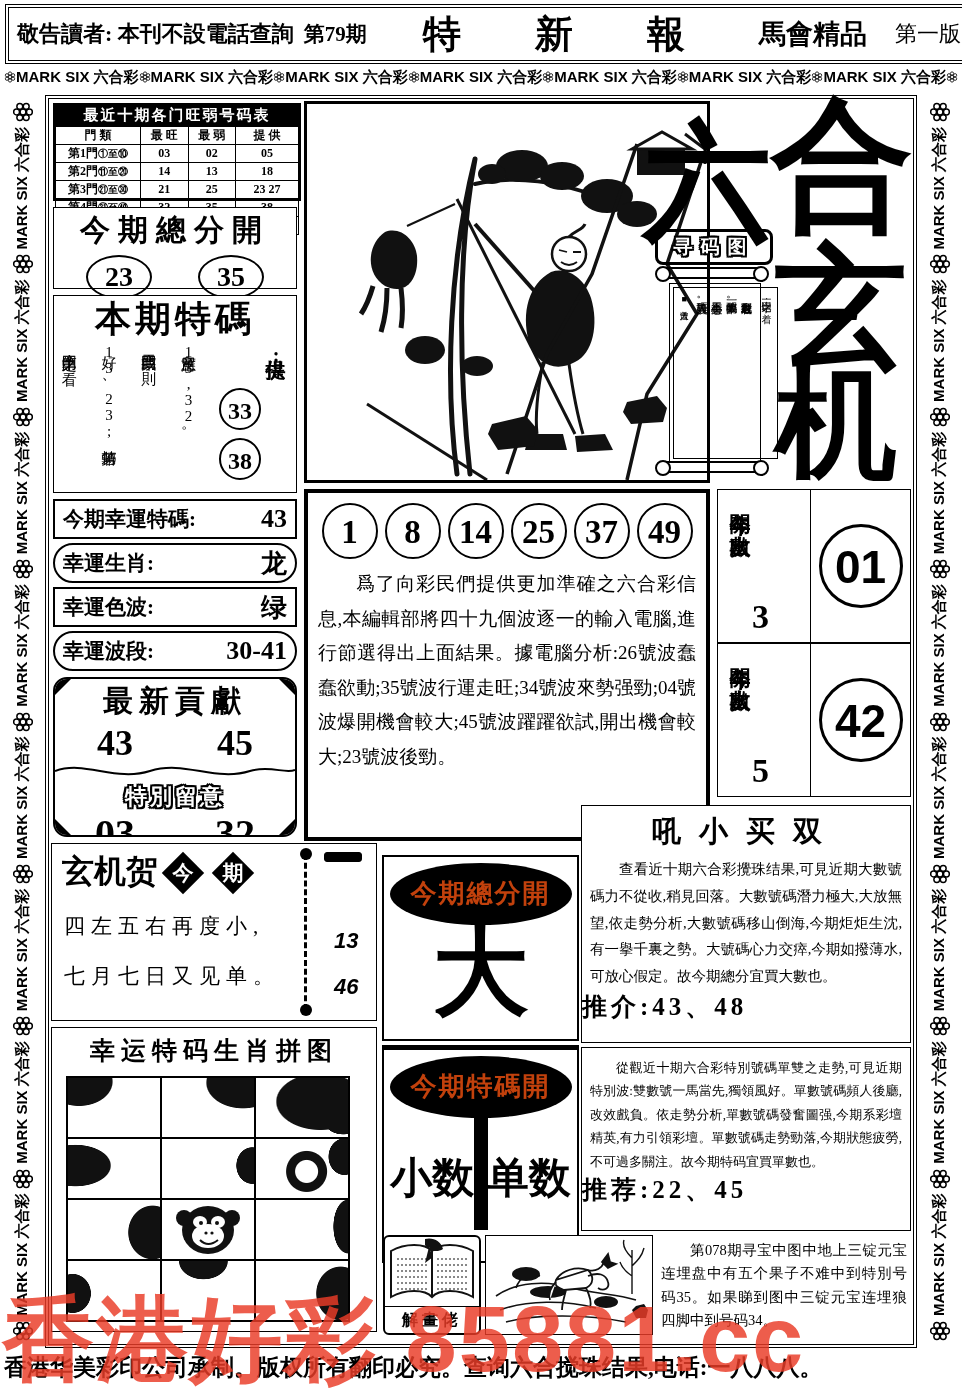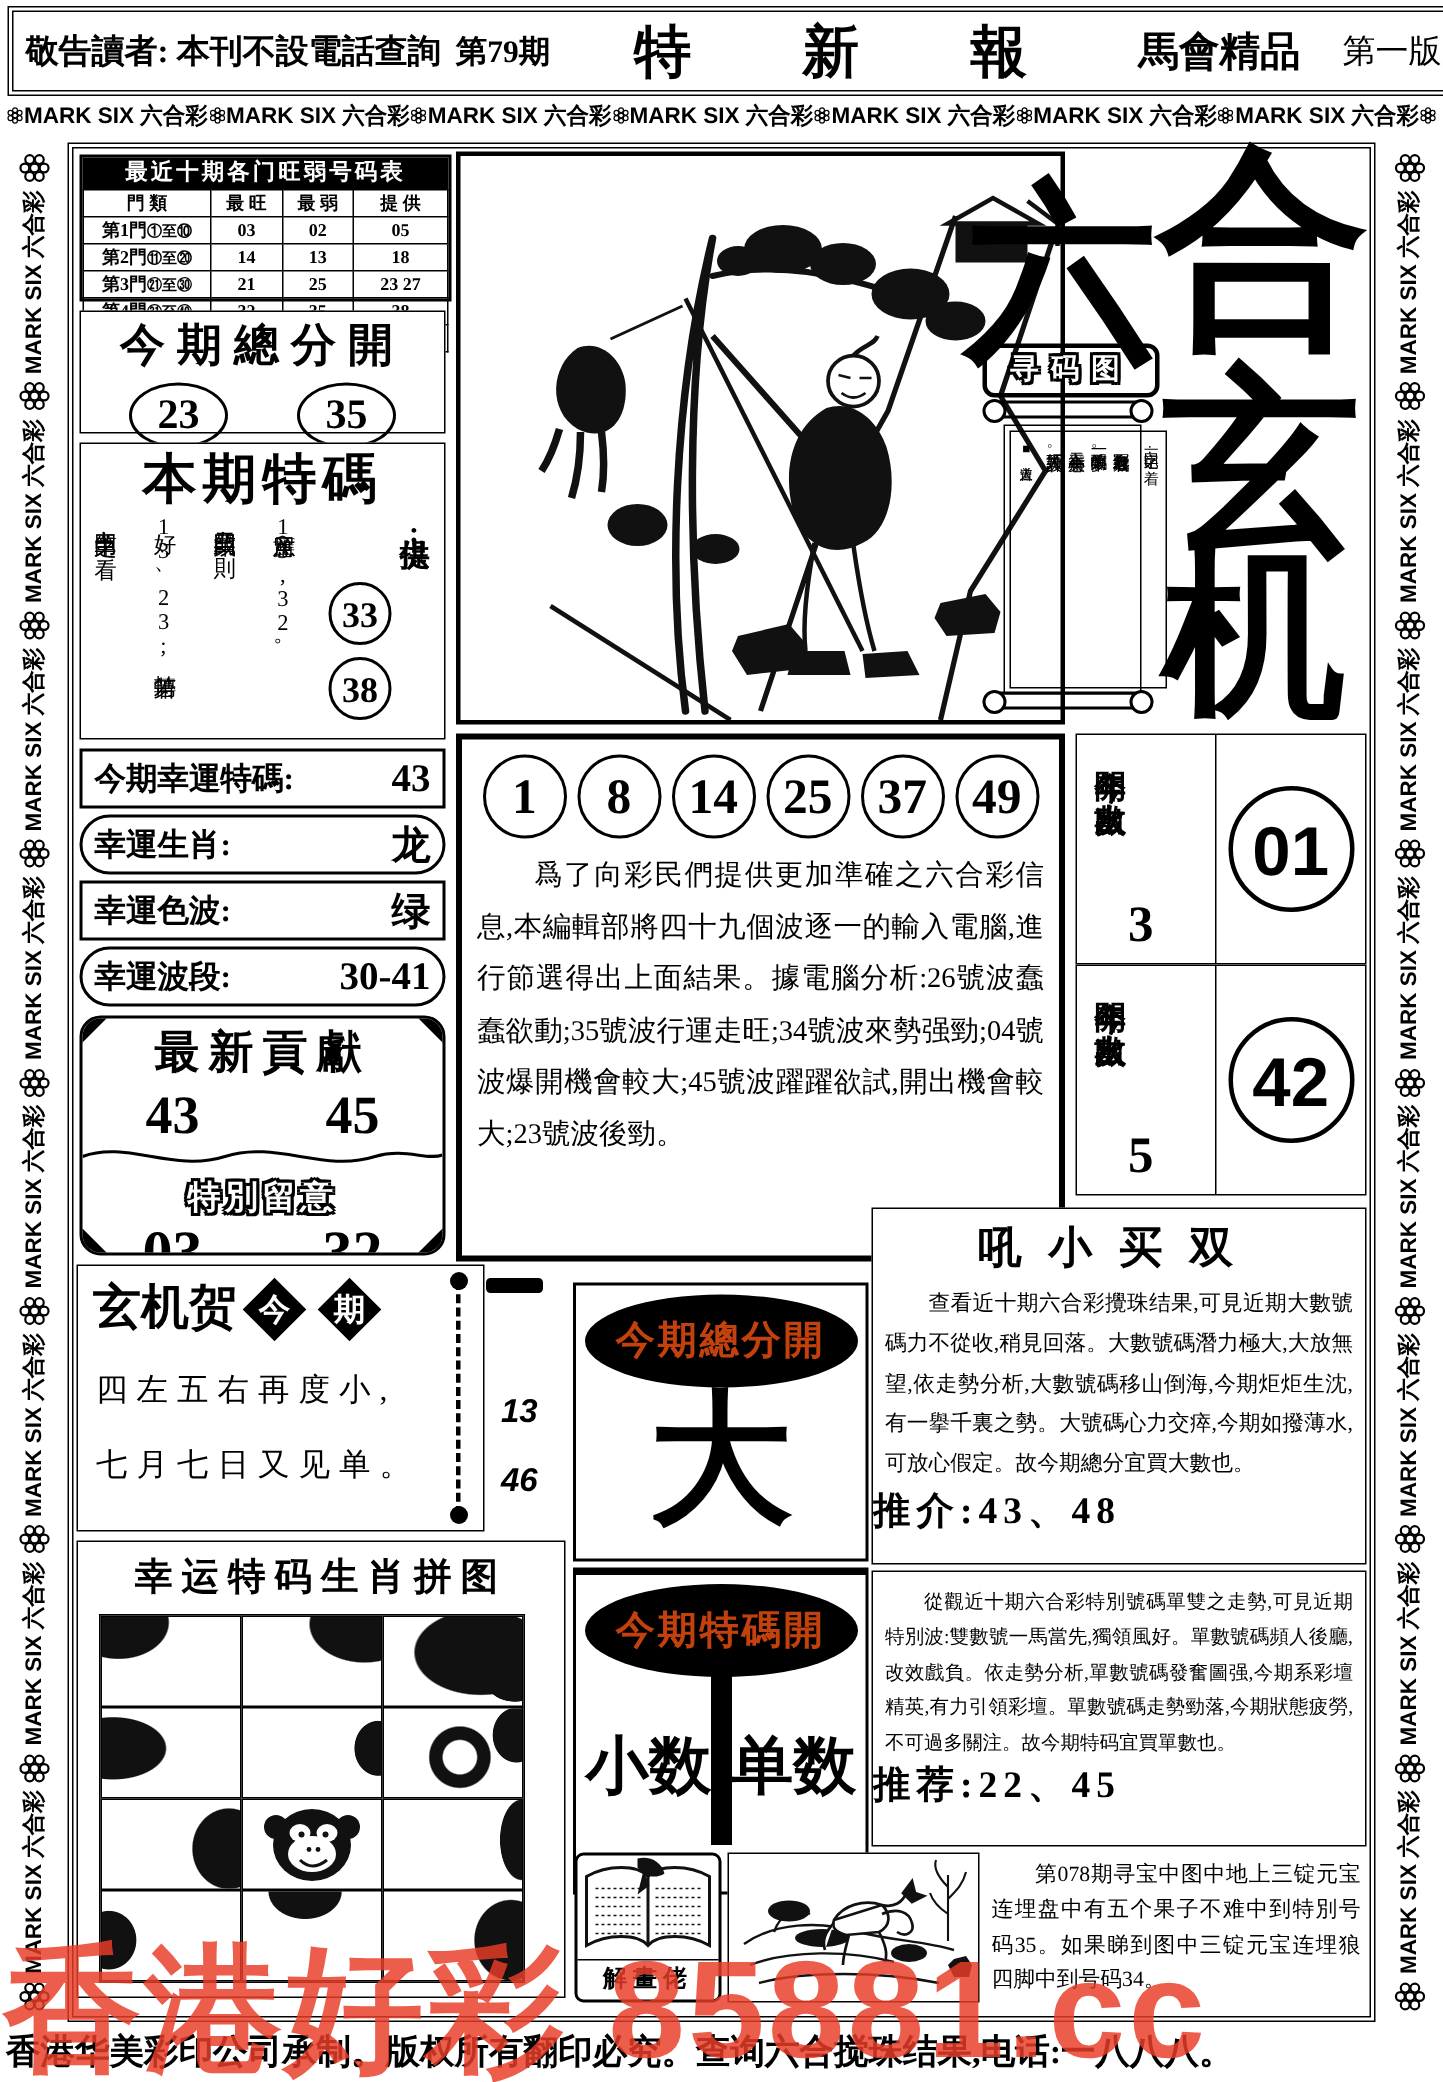--- a/index.html
+++ b/index.html
@@ -567,21 +567,21 @@
     <svg width="240" height="14" viewBox="0 0 240 14">
         <path d="M0,7 C30,-4 60,18 95,7 C130,-4 160,18 195,7 C215,1 230,10 240,6" fill="none" stroke="#000" stroke-width="2"></path>
       </svg>
     <div class="ct-note outline-txt">特別留意</div>
     <div class="ct-nums2">
       <span>03</span>
       <span>32</span>
     </div>
   </div>
 
-  <div class="panel" style="left:2px;top:744px;width:272px;height:178px;">
+  <div class="panel" style="left:2px;top:744px;width:326px;height:178px;">
     <div class="my-title">
       <span>玄机贺</span>
       <span class="diamond">
           <span>今</span>
         </span>
       <span class="diamond">
           <span>期</span>
         </span>
     </div>
     <div class="my-line" style="margin-top:18px;">四左五右再度小,</div>

